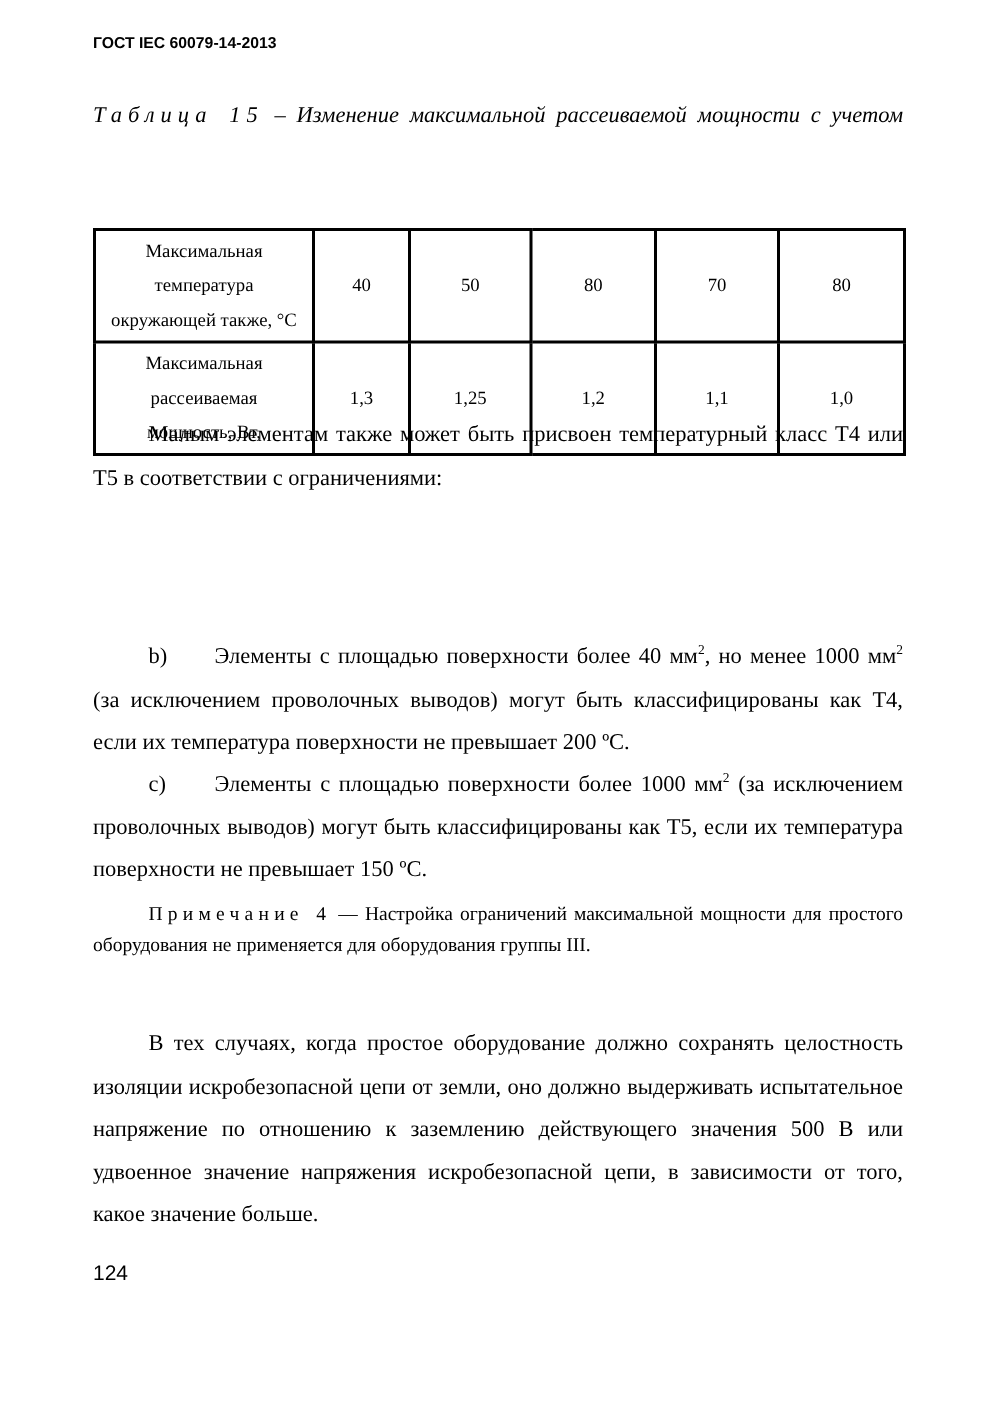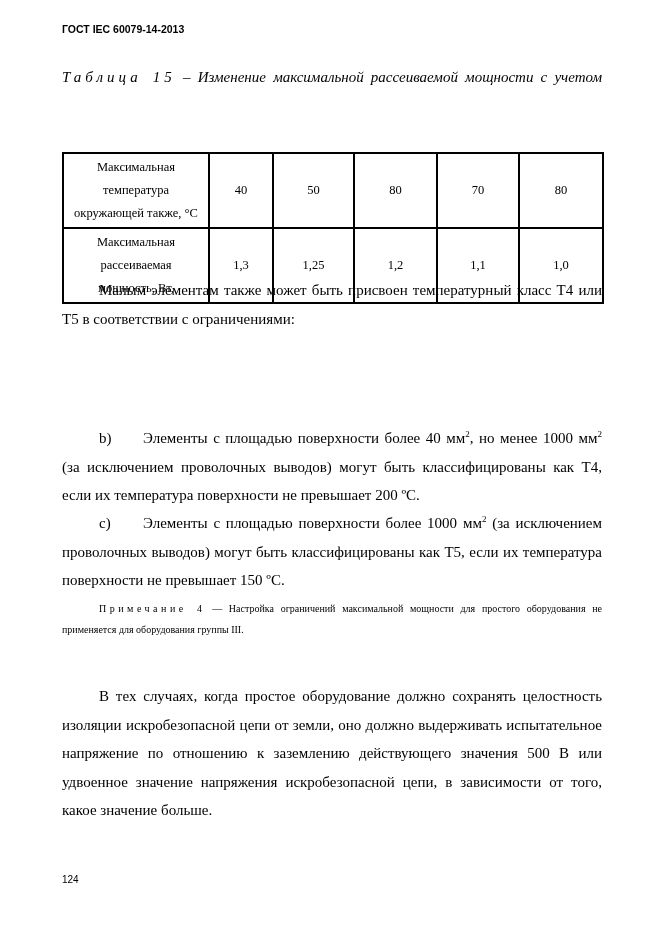--- a/index.html
+++ b/index.html
@@ -29,27 +29,27 @@
     .body-text {
       position: absolute; left: 62px; width: 540px;
       font-family: "Liberation Serif", serif; font-size: 15px; line-height: 28.5px;
       text-align: justify; margin: 0;
     }
     .indent { text-indent: 37px; }
     .item-label { display: inline-block; width: 44px; text-indent: 0; }
     sup { font-size: 9px; line-height: 0; vertical-align: 6px; }
     .note {
       position: absolute; left: 62px; width: 540px;
-      font-family: "Liberation Serif", serif; font-size: 10px; line-height: 21px;
+      font-family: "Liberation Serif", serif; font-size: 13px; line-height: 21px;
       text-align: justify; margin: 0; text-indent: 37px;
     }
     .note .note-label { letter-spacing: 3.5px; }
     .page-number {
-      position: absolute; left: 62px; top: 874px;
-      font-family: "Liberation Sans", sans-serif; font-size: 10px;
+      position: absolute; left: 62px; top: 840px;
+      font-family: "Liberation Sans", sans-serif; font-size: 14px;
     }
   </style>
 </head>
 <body>
 
 <div class="page">
 
   <div class="doc-header">ГОСТ IEC 60079-14-2013</div>
 
   <div class="caption serif">

